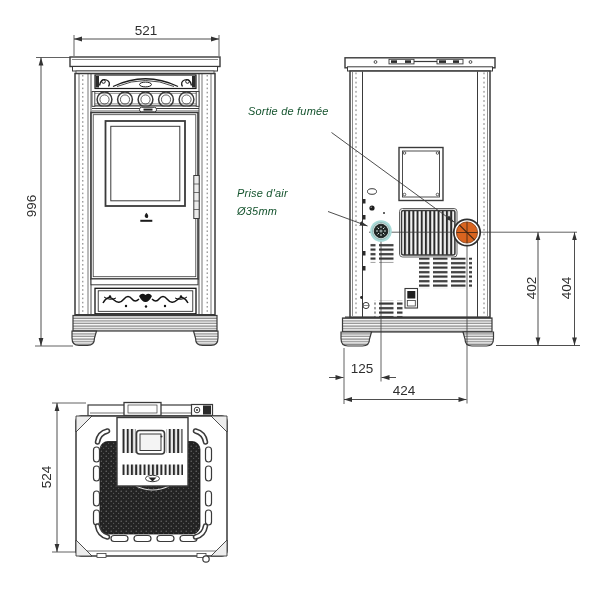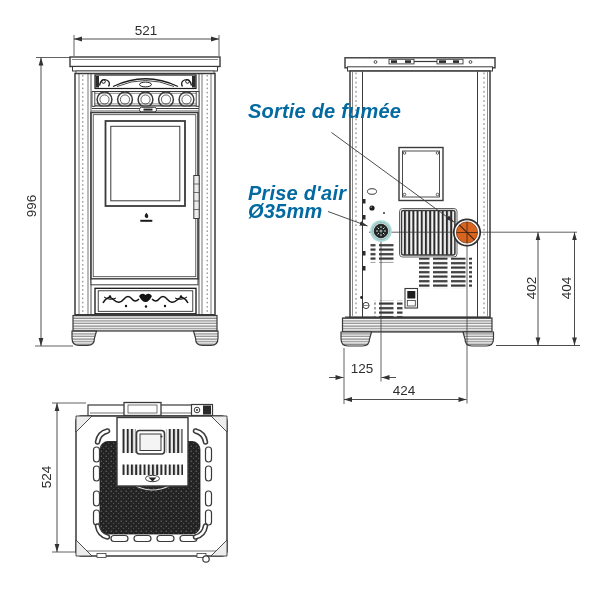--- a/index.html
+++ b/index.html
@@ -1,21 +1,21 @@
 <!DOCTYPE html>
 <html><head>
 <meta charset="utf-8">
 <style>
   html,body{margin:0;padding:0;background:#ffffff;}
   #stage{position:relative;width:600px;height:600px;background:#ffffff;overflow:hidden;
          font-family:"Liberation Sans",sans-serif;}
   #stage svg{position:absolute;left:0;top:0;}
   .dim-text{font-family:"Liberation Sans",sans-serif;font-size:13.5px;fill:#2e2e2e;}
   .ann{position:absolute;font-family:"Liberation Sans",sans-serif;font-style:italic;
-       font-weight:700;font-size:20px;line-height:17.5px;color:#0369a1;letter-spacing:.2px;
+       font-weight:400;font-size:11px;line-height:17.5px;color:#14532d;letter-spacing:.2px;
        white-space:nowrap;}
   .ann span{display:block;}
   line,path,rect,circle,ellipse,polyline{vector-effect:none;}
 </style>
 </head>
 <body>
 
 <div id="stage">
 <svg width="600" height="600" viewBox="0 0 600 600">
   <defs>
@@ -360,17 +360,17 @@
   <text class="dim-text" x="51" y="477" text-anchor="middle" transform="rotate(-90 51 477)">524</text>
   <text class="dim-text" x="536" y="288" text-anchor="middle" transform="rotate(-90 536 288)">402</text>
   <text class="dim-text" x="571" y="288" text-anchor="middle" transform="rotate(-90 571 288)">404</text>
   <text class="dim-text" x="362" y="373" text-anchor="middle">125</text>
   <text class="dim-text" x="404" y="395" text-anchor="middle">424</text>
 </svg>
 
 <div class="ann" style="left:248px;top:103px;">
   <span>Sortie de fumée</span>
 </div>
-<div class="ann" style="left:248px;top:185px;">
+<div class="ann" style="left:237px;top:185px;">
   <span>Prise d'air</span>
   <span>Ø35mm</span>
 </div>
 </div>
 
 </body></html>

